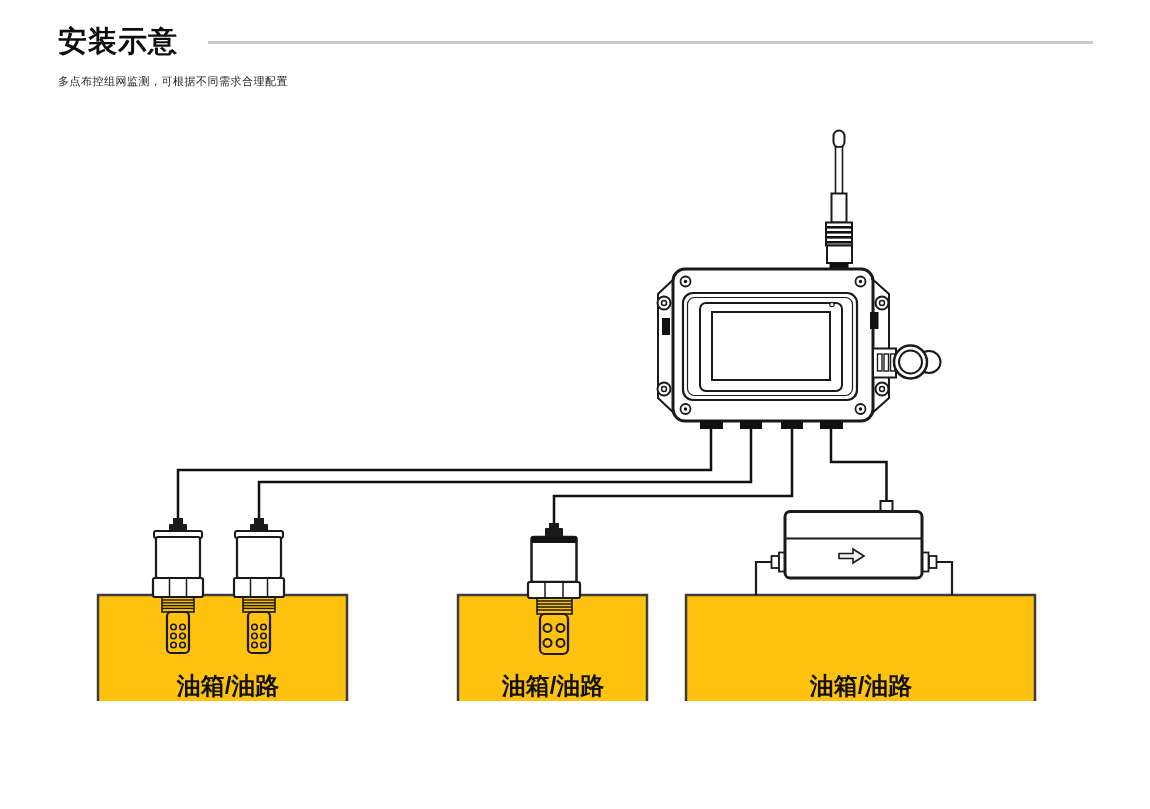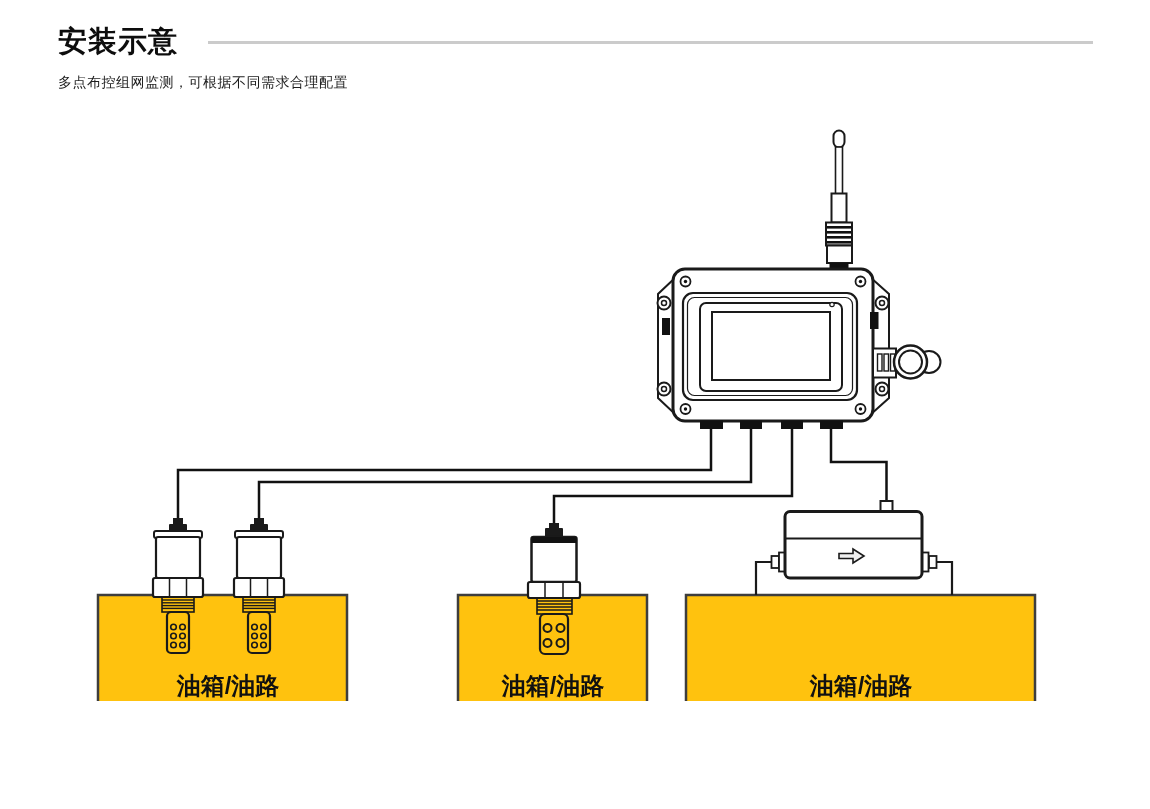--- a/index.html
+++ b/index.html
@@ -9,21 +9,21 @@
   }
   .page-title{
     position:absolute;left:58px;top:22px;margin:0;
     font-size:29px;font-weight:bold;letter-spacing:1px;color:#0d0d0d;
   }
   .title-rule{
     position:absolute;left:208px;top:41px;width:885px;height:3px;background:#cbcbcb;
   }
   .page-subtitle{
     position:absolute;left:58px;top:74px;margin:0;
-    font-size:14px;font-weight:400;color:#1c1c1c;letter-spacing:0.5px;
+    font-size:11px;font-weight:400;color:#1c1c1c;letter-spacing:0.5px;
   }
   .bottom-rule{
     position:absolute;left:57px;top:772px;width:1040px;height:3px;background:#cbcbcb;
   }
   svg{position:absolute;left:0;top:0;}
   svg text{font-family:"Liberation Sans","DejaVu Sans",sans-serif;}
 </style>
 </head>
 <body>
 

